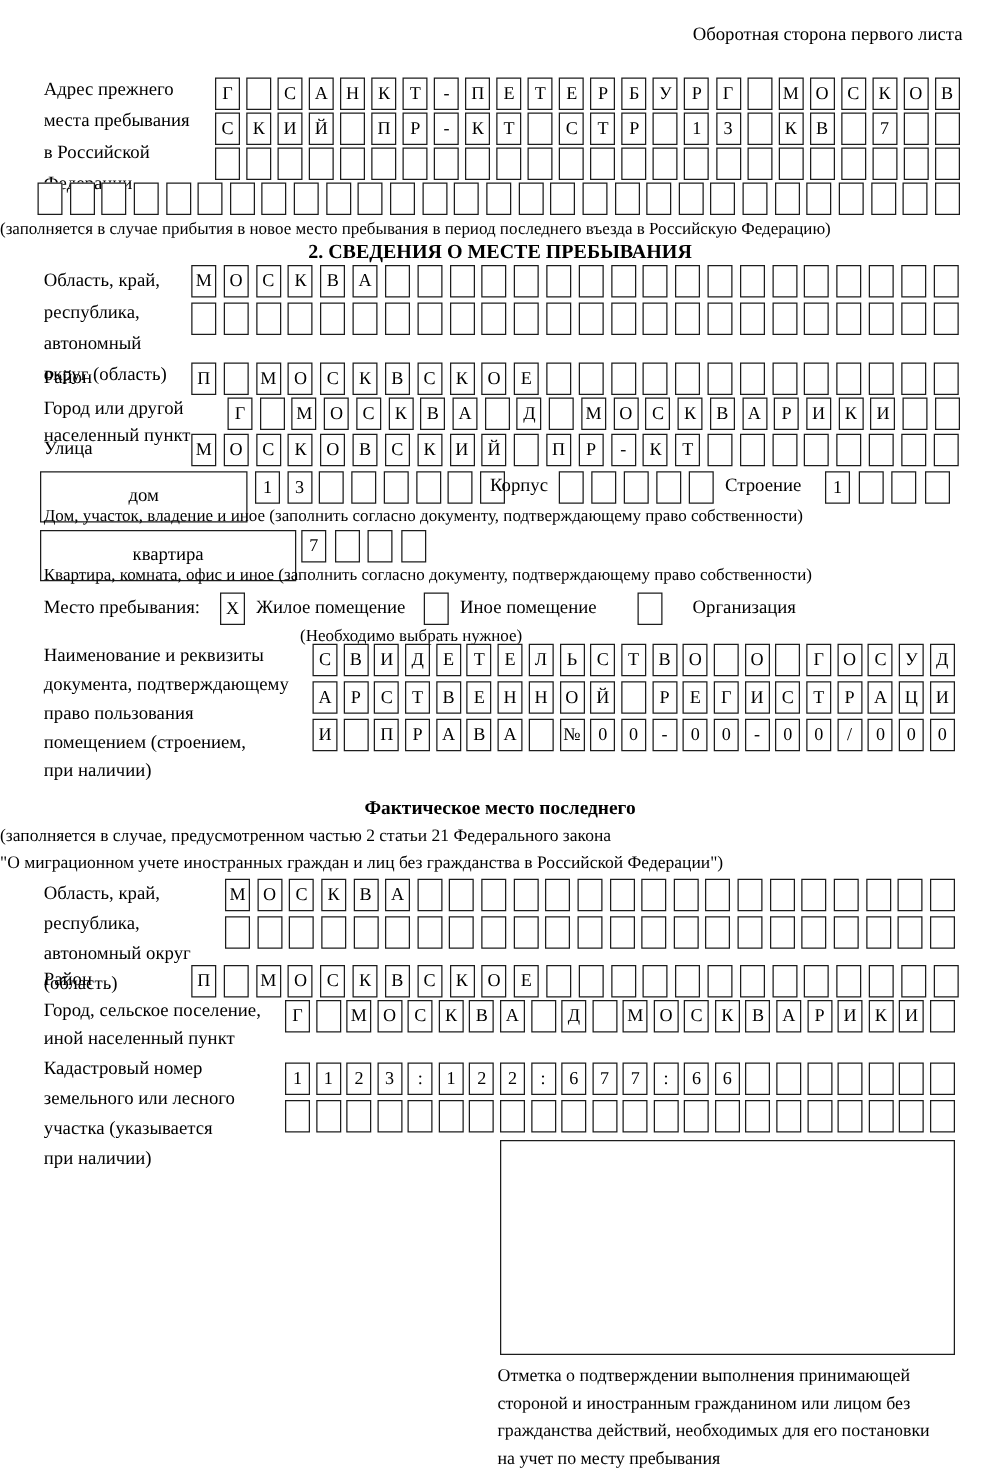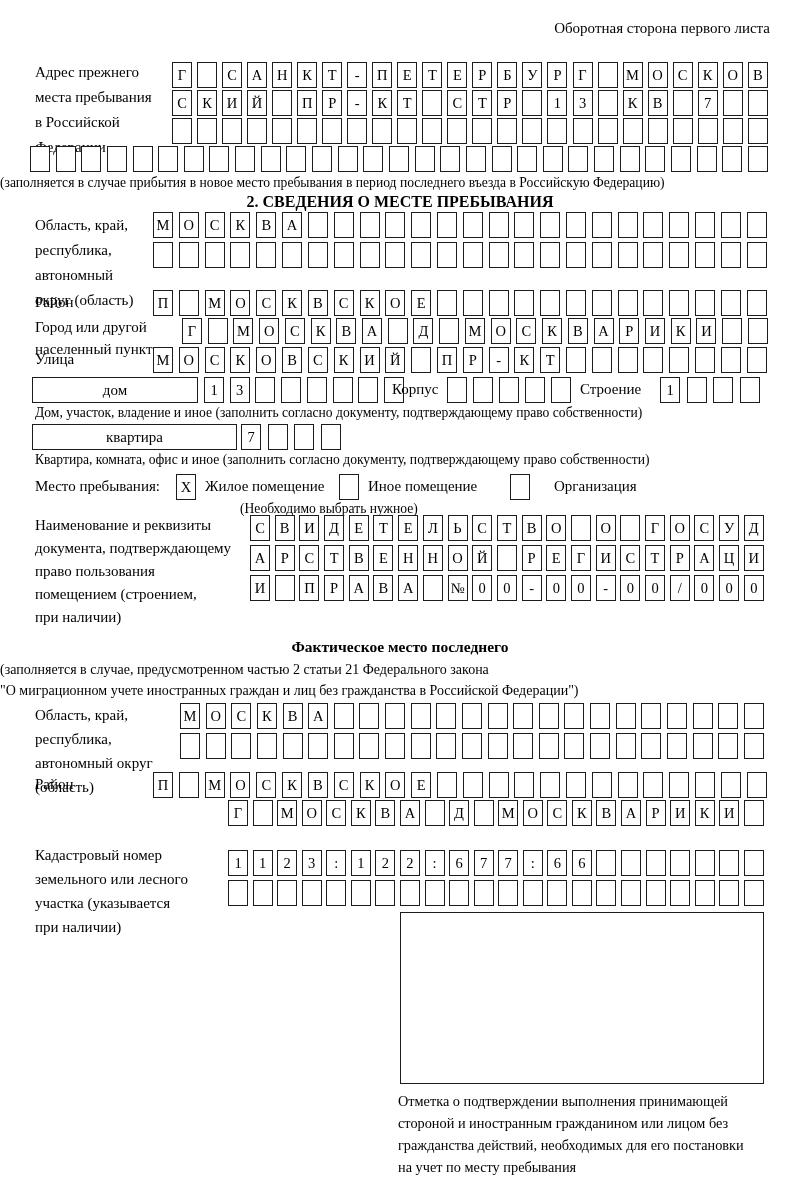--- a/index.html
+++ b/index.html
@@ -13,21 +13,21 @@
     display:flex;align-items:center;justify-content:center;
     font-size:14.5px;background:#fff;flex:0 0 auto;
   }
   .lbl{position:absolute;font-size:15px;white-space:nowrap;}
   .lines{position:absolute;font-size:15px;}
   .lines div{white-space:nowrap;}
   .note{position:absolute;font-size:13.6px;white-space:nowrap;}
   .center{left:0;width:638px;text-align:center;}
   .heading{position:absolute;left:0;width:800px;text-align:center;font-weight:bold;}
   .wbox{
-    position:absolute;height:26px;border:1.6px solid #1c1c1c;box-sizing:border-box;
+    position:absolute;height:41px;border:1.6px solid #1c1c1c;box-sizing:border-box;
     display:flex;align-items:center;justify-content:center;font-size:15px;background:#fff;
   }
   .stampbox{position:absolute;border:1.7px solid #1c1c1c;box-sizing:border-box;background:#fff;}
   .caplines{position:absolute;font-size:14.3px;text-align:left;line-height:22px;}
 </style>
 </head>
 <body>
 
 <div class="page">
 
@@ -510,20 +510,24 @@
       <span class="cell"></span>
       <span class="cell"></span>
       <span class="cell"></span>
       <span class="cell"></span>
       <span class="cell"></span>
       <span class="cell"></span>
       <span class="cell"></span>
       <span class="cell"></span>
     </div>
 
+  <div class="lines" style="left:35px;top:798px;line-height:22px;">
+      <div>Город, сельское поселение,</div>
+      <div>иной населенный пункт</div>
+    </div>
   <div class="cellrow" style="left:228px;top:800px;width:536px;">
       <span class="cell">Г</span>
       <span class="cell"></span>
       <span class="cell">М</span>
       <span class="cell">О</span>
       <span class="cell">С</span>
       <span class="cell">К</span>
       <span class="cell">В</span>
       <span class="cell">А</span>
       <span class="cell"></span>

